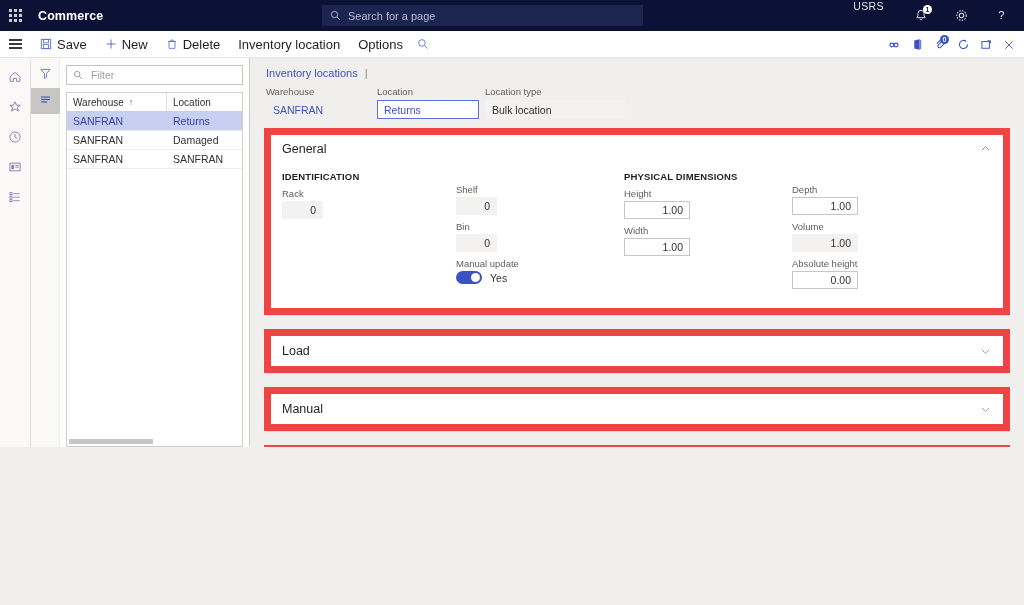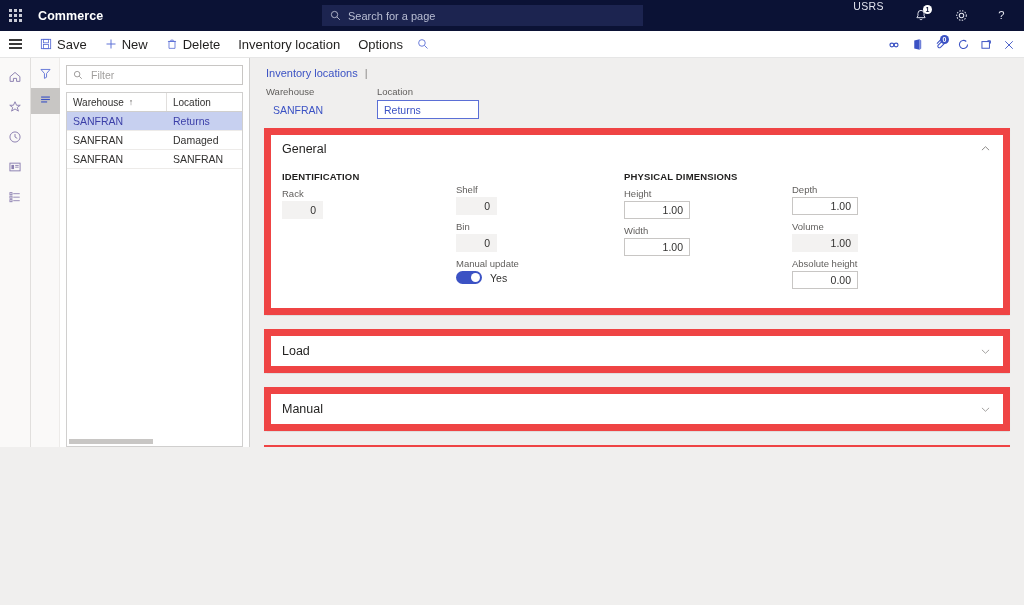--- a/index.html
+++ b/index.html
@@ -700,20 +700,24 @@
 
     <div class="header-fields">
       <div class="hf">
         <div class="hf-label">Warehouse</div>
         <div class="fld fld-plain w-warehouse">SANFRAN</div>
       </div>
       <div class="hf">
         <div class="hf-label">Location</div>
         <div class="fld fld-focus w-location">Returns</div>
       </div>
+      <div class="hf">
+        <div class="hf-label">Location type</div>
+        <div class="fld fld-ro w-loctype">Bulk location</div>
+      </div>
     </div>
 
     <div class="card">
       <div class="card-head">
         <span class="card-title">General</span>
         <span class="chev">
           <svg width="13" height="13" viewBox="0 0 16 16">
               <path d="M3.6 10 8 5.8 12.4 10" fill="none" stroke="#8a8886" stroke-width="1.2"></path>
             </svg>
         </span>

